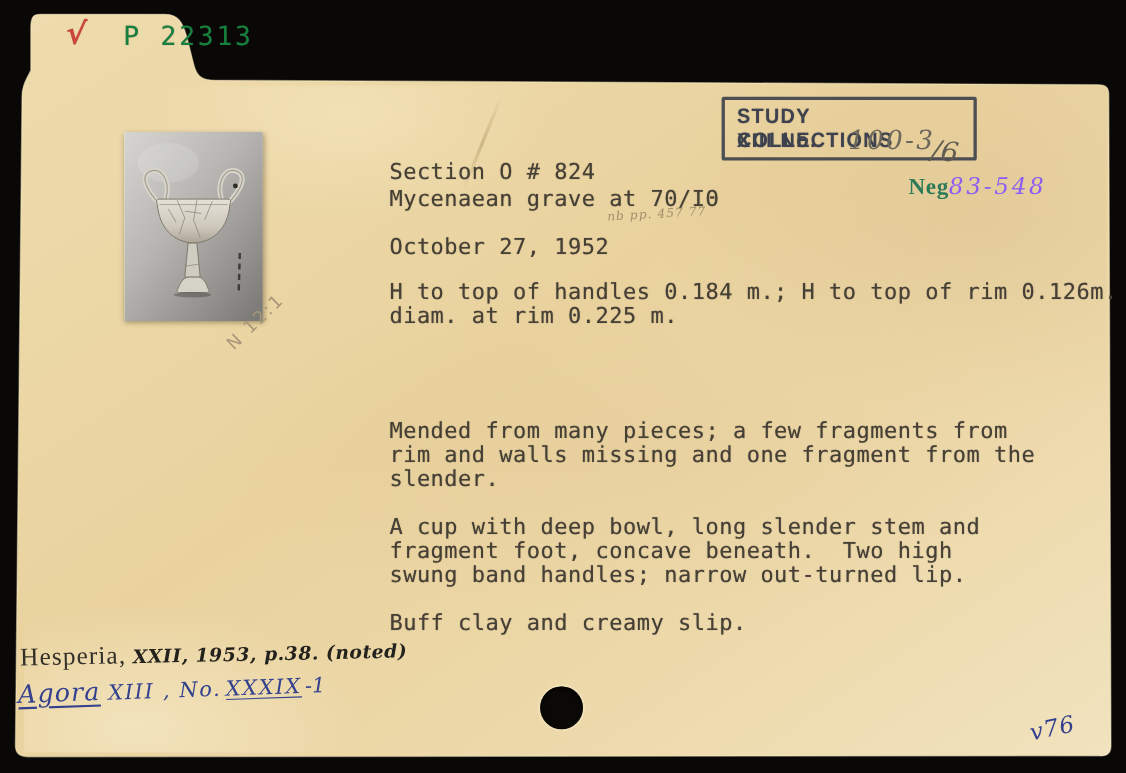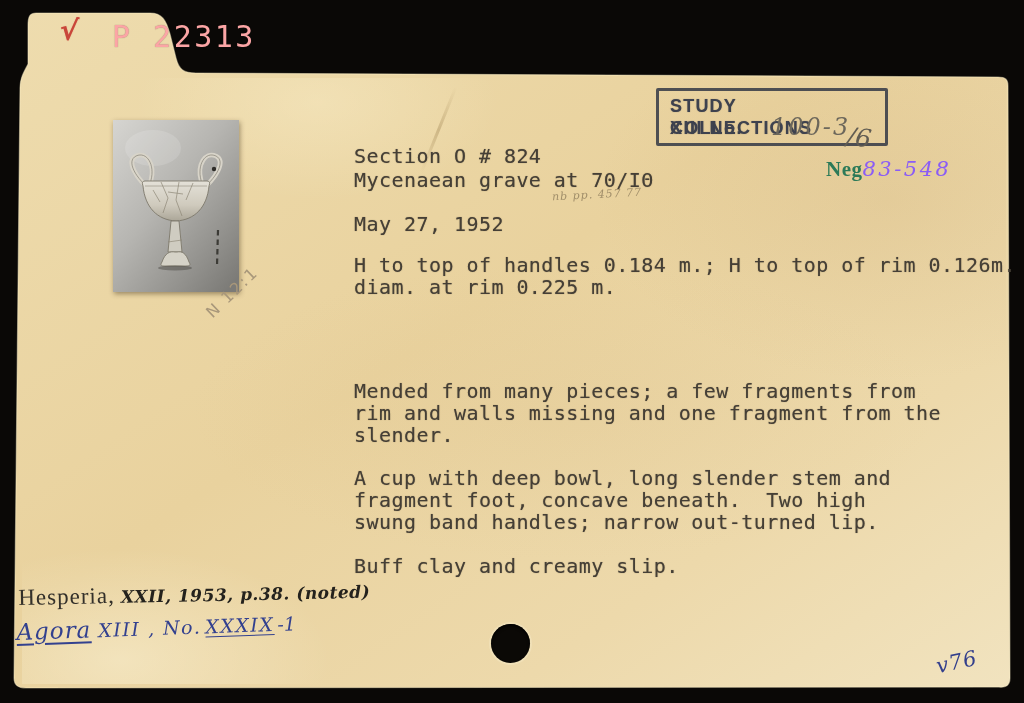--- a/index.html
+++ b/index.html
@@ -9,21 +9,21 @@
 
   
   .typed{position:absolute;left:354px;font-family:"DejaVu Sans Mono",monospace;
          font-size:20px;line-height:22px;letter-spacing:.45px;color:#453f36;
          white-space:pre;text-shadow:0 0 1px rgba(62,55,42,.55);}
 
   
   .tab-check{position:absolute;left:60px;top:14px;font-size:28px;color:#c9463a;
              transform:rotate(4deg);font-weight:bold;text-shadow:0 0 1px rgba(190,60,45,.4);}
   .tab-number{position:absolute;left:112px;top:19px;font-family:"DejaVu Sans Mono",monospace;
-              font-size:30px;letter-spacing:2.5px;color:#fca5a5;
+              font-size:24px;letter-spacing:2.5px;color:#15803d;
               text-shadow:0 0 1px rgba(60,55,45,.5);}
 
   
   .stamp{position:absolute;left:656px;top:88px;width:226px;height:52px;
          border:3px solid rgba(56,60,72,.88);border-radius:2px;}
   .stamp-l1{position:absolute;left:11px;top:4px;font-family:"Liberation Sans",sans-serif;
             font-weight:bold;font-size:18px;letter-spacing:1.2px;color:#3e424e;
             transform:scaleY(1.05);transform-origin:left top;text-shadow:0 0 1px rgba(56,60,72,.5);}
   .stamp-l2{position:absolute;left:11px;top:27px;font-family:"Liberation Sans",sans-serif;
             font-weight:bold;font-size:18px;letter-spacing:1.5px;color:#3e424e;
@@ -130,21 +130,21 @@
     <span class="case-suffix">/6</span>
   </div>
 
   <div class="neg">
     <span class="neg-label">Neg</span><span class="neg-number">83-548</span>
   </div>
 
   <div class="typed" style="top:145px">Section O # 824</div>
   <div class="typed" style="top:169px">Mycenaean grave at 70/ΙΘ</div>
   <div class="pencil-small">nb pp. 457 77</div>
-  <div class="typed" style="top:213px">May 27, 1952</div>
+  <div class="typed" style="top:213px">October 27, 1952</div>
   <div class="typed" style="top:254px">H to top of handles 0.184 m.; H to top of rim 0.126m.</div>
   <div class="typed" style="top:276px">diam. at rim 0.225 m.</div>
   <div class="typed" style="top:380px">Mended from many pieces; a few fragments from</div>
   <div class="typed" style="top:402px">rim and walls missing and one fragment from the</div>
   <div class="typed" style="top:424px">slender.</div>
   <div class="typed" style="top:467px">A cup with deep bowl, long slender stem and</div>
   <div class="typed" style="top:489px">fragment foot, concave beneath.  Two high</div>
   <div class="typed" style="top:555px">Buff clay and creamy slip.</div>
   <div class="typed" style="top:511px">swung band handles; narrow out-turned lip.</div>
 

